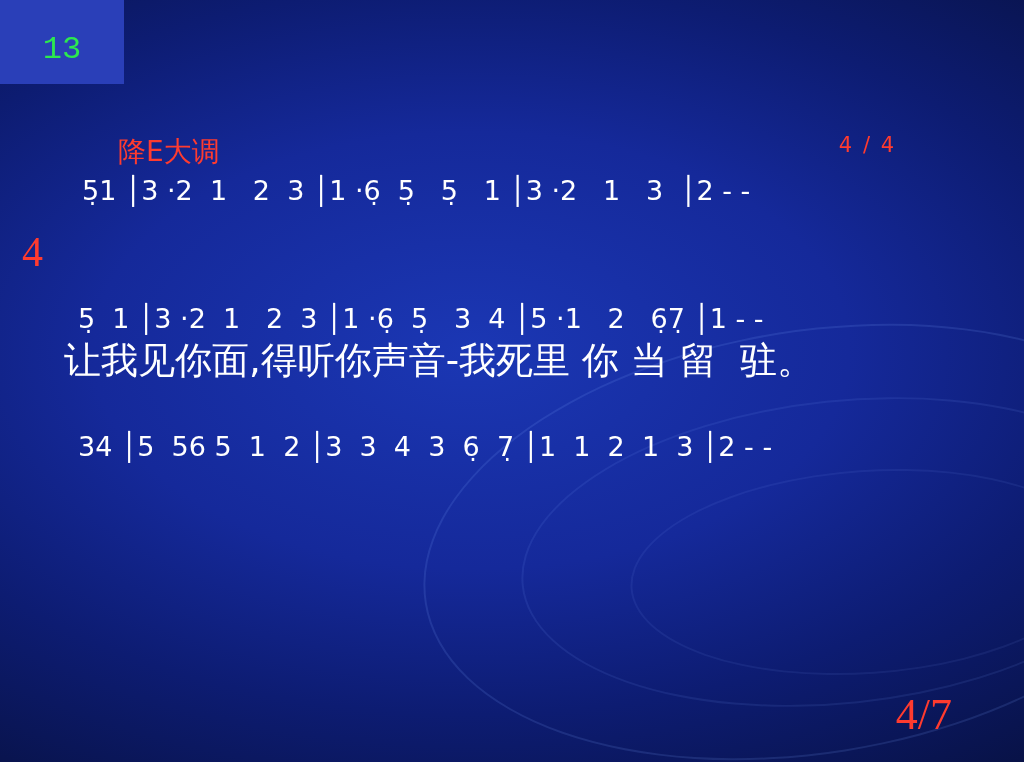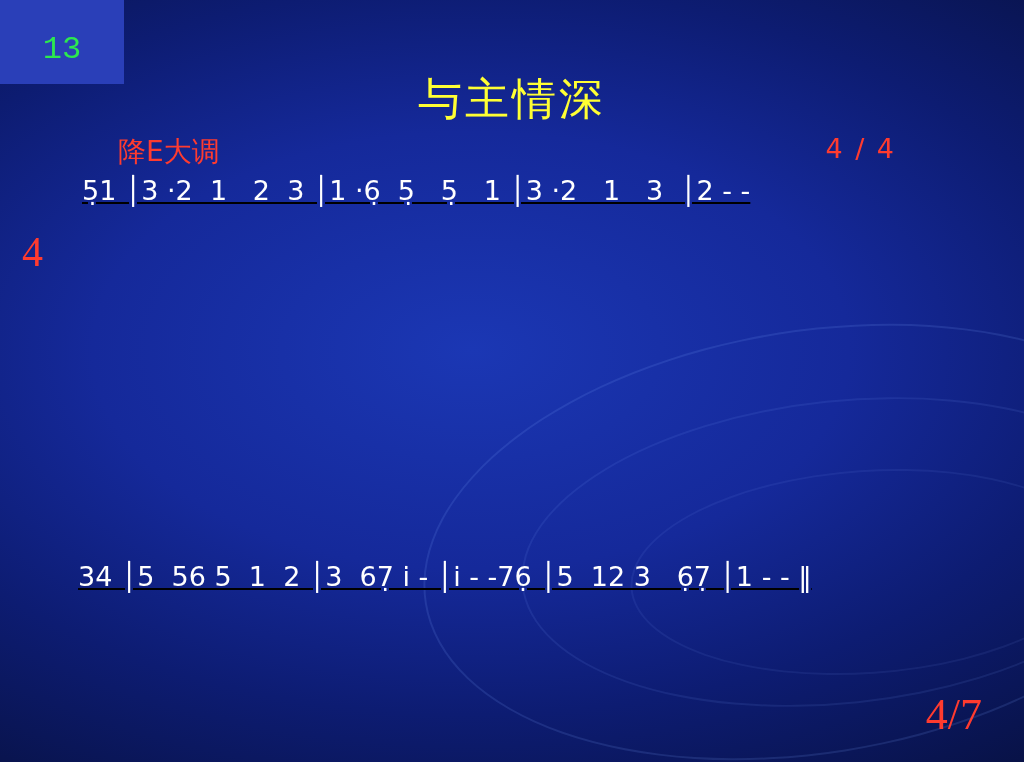--- a/index.html
+++ b/index.html
@@ -84,48 +84,47 @@
     top: 133px;
     color: #ff3b2f;
     font-size: 28px;
     font-family: "DejaVu Sans", sans-serif;
   }
   #time-sig {
     position: absolute;
     right: 128px;
     top: 133px;
     color: #ff3b2f;
-    font-size: 27px;
+    font-size: 21px;
     font-family: "DejaVu Sans", sans-serif;
     letter-spacing: 2px;
   }
 
   #beat-mark {
     position: absolute;
     left: 22px;
     top: 228px;
     color: #ff3b2f;
     font-size: 42px;
     font-family: "Liberation Serif", serif;
   }
 
   #page-count {
     position: absolute;
-    right: 42px;
+    right: 72px;
     bottom: 22px;
     color: #ff3b2f;
     font-size: 44px;
     font-family: "Liberation Serif", serif;
   }
 
   .system {
     position: absolute;
     left: 60px;
     right: 46px;
-    text-decoration: underline;
   }
   .notes {
     color: #ffffff;
     font-size: 27px;
     font-family: "DejaVu Sans", sans-serif;
     white-space: pre;
     letter-spacing: 0px;
     line-height: 1.1;
     padding-left: 14px;
   }
@@ -158,34 +157,37 @@
 <div id="slide">
 
   <div class="swoosh s1"></div>
   <div class="swoosh s2"></div>
   <div class="swoosh s3"></div>
 
   <div id="page-badge">
     <span class="num">13</span>
   </div>
 
-  <div id="title">与主情深</div>
 
   <div id="key-label">降E大调</div>
   <div id="time-sig">4 / 4</div>
 
   <div id="beat-mark">4</div>
 
   <div class="system" id="sys1">
     <div class="notes">5̣1 │3 ·2  1   2  3 │1 ·6̣  5̣   5̣   1 │3 ·2   1   3  │2 - -</div>
   </div>
 
+  <div class="system" id="sys2">
+    <div class="notes">5̣  1 │3 ·2  1   2  3 │1 ·6̣  5̣   3  4 │5 ·1   2   6̣7̣ │1 - -</div>
+    <div class="lyrics">让我见你面,得听你声音-我死里 你 当 留  驻。</div>
+  </div>
 
   <div class="system" id="sys3">
+    <div class="notes">34 │5  56 5  1  2 │3  3  4  3  6̣  7̣ │1  1  2  1  3 │2 - -</div>
   </div>
 
   <div class="system" id="sys4">
-    <div class="notes">34 │5  56 5  1  2 │3  67̣ i̇ - │i̇ - -76̣ │5  12 3   6̣7̣ │1 - - ‖</div>
   </div>
 
   <div id="page-count">4/7</div>
 
 </div>
 
 </body></html>

